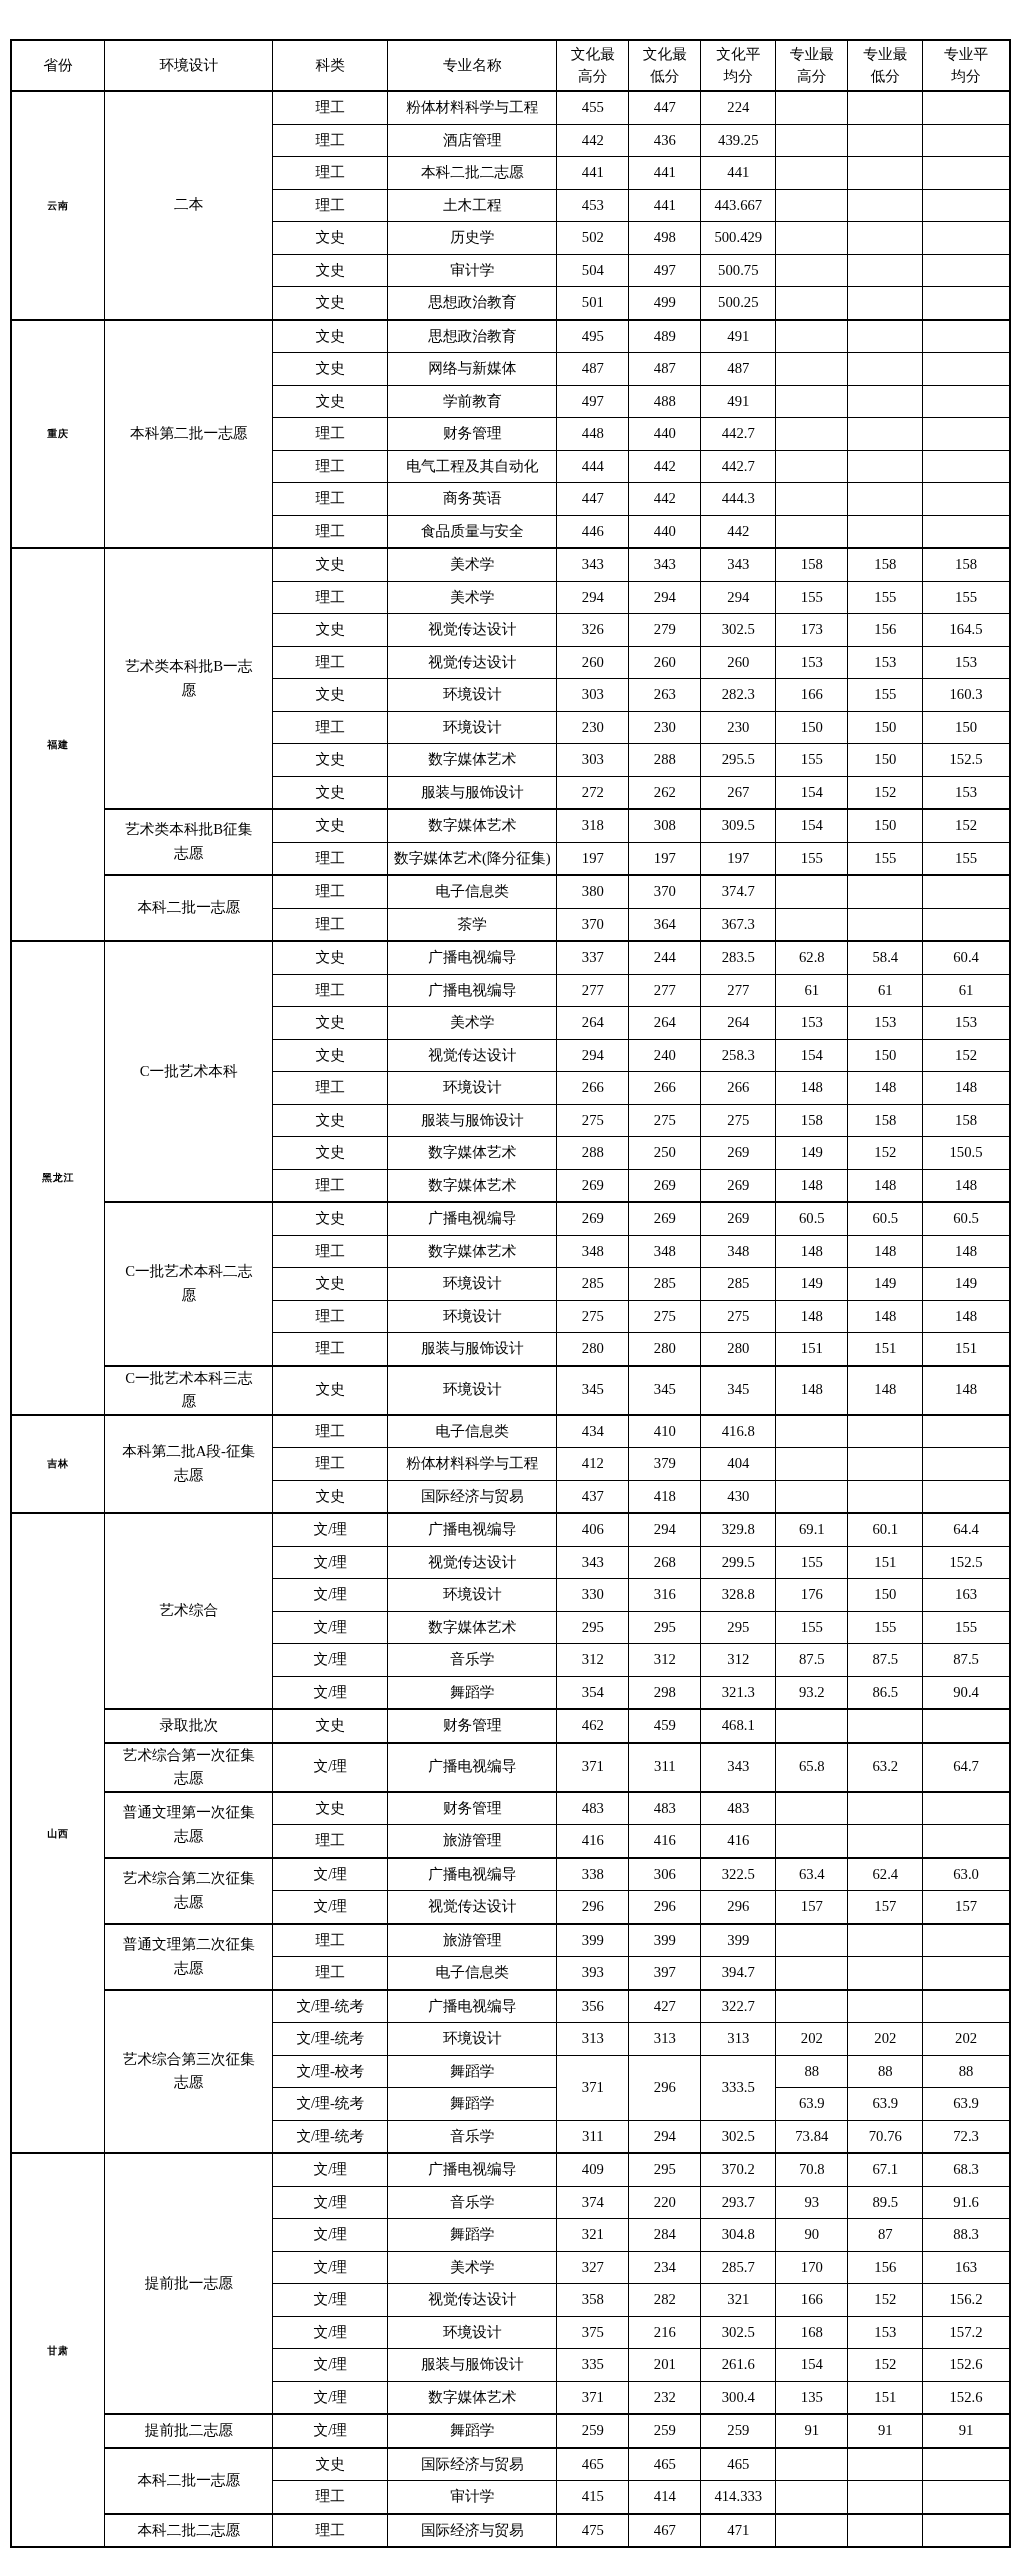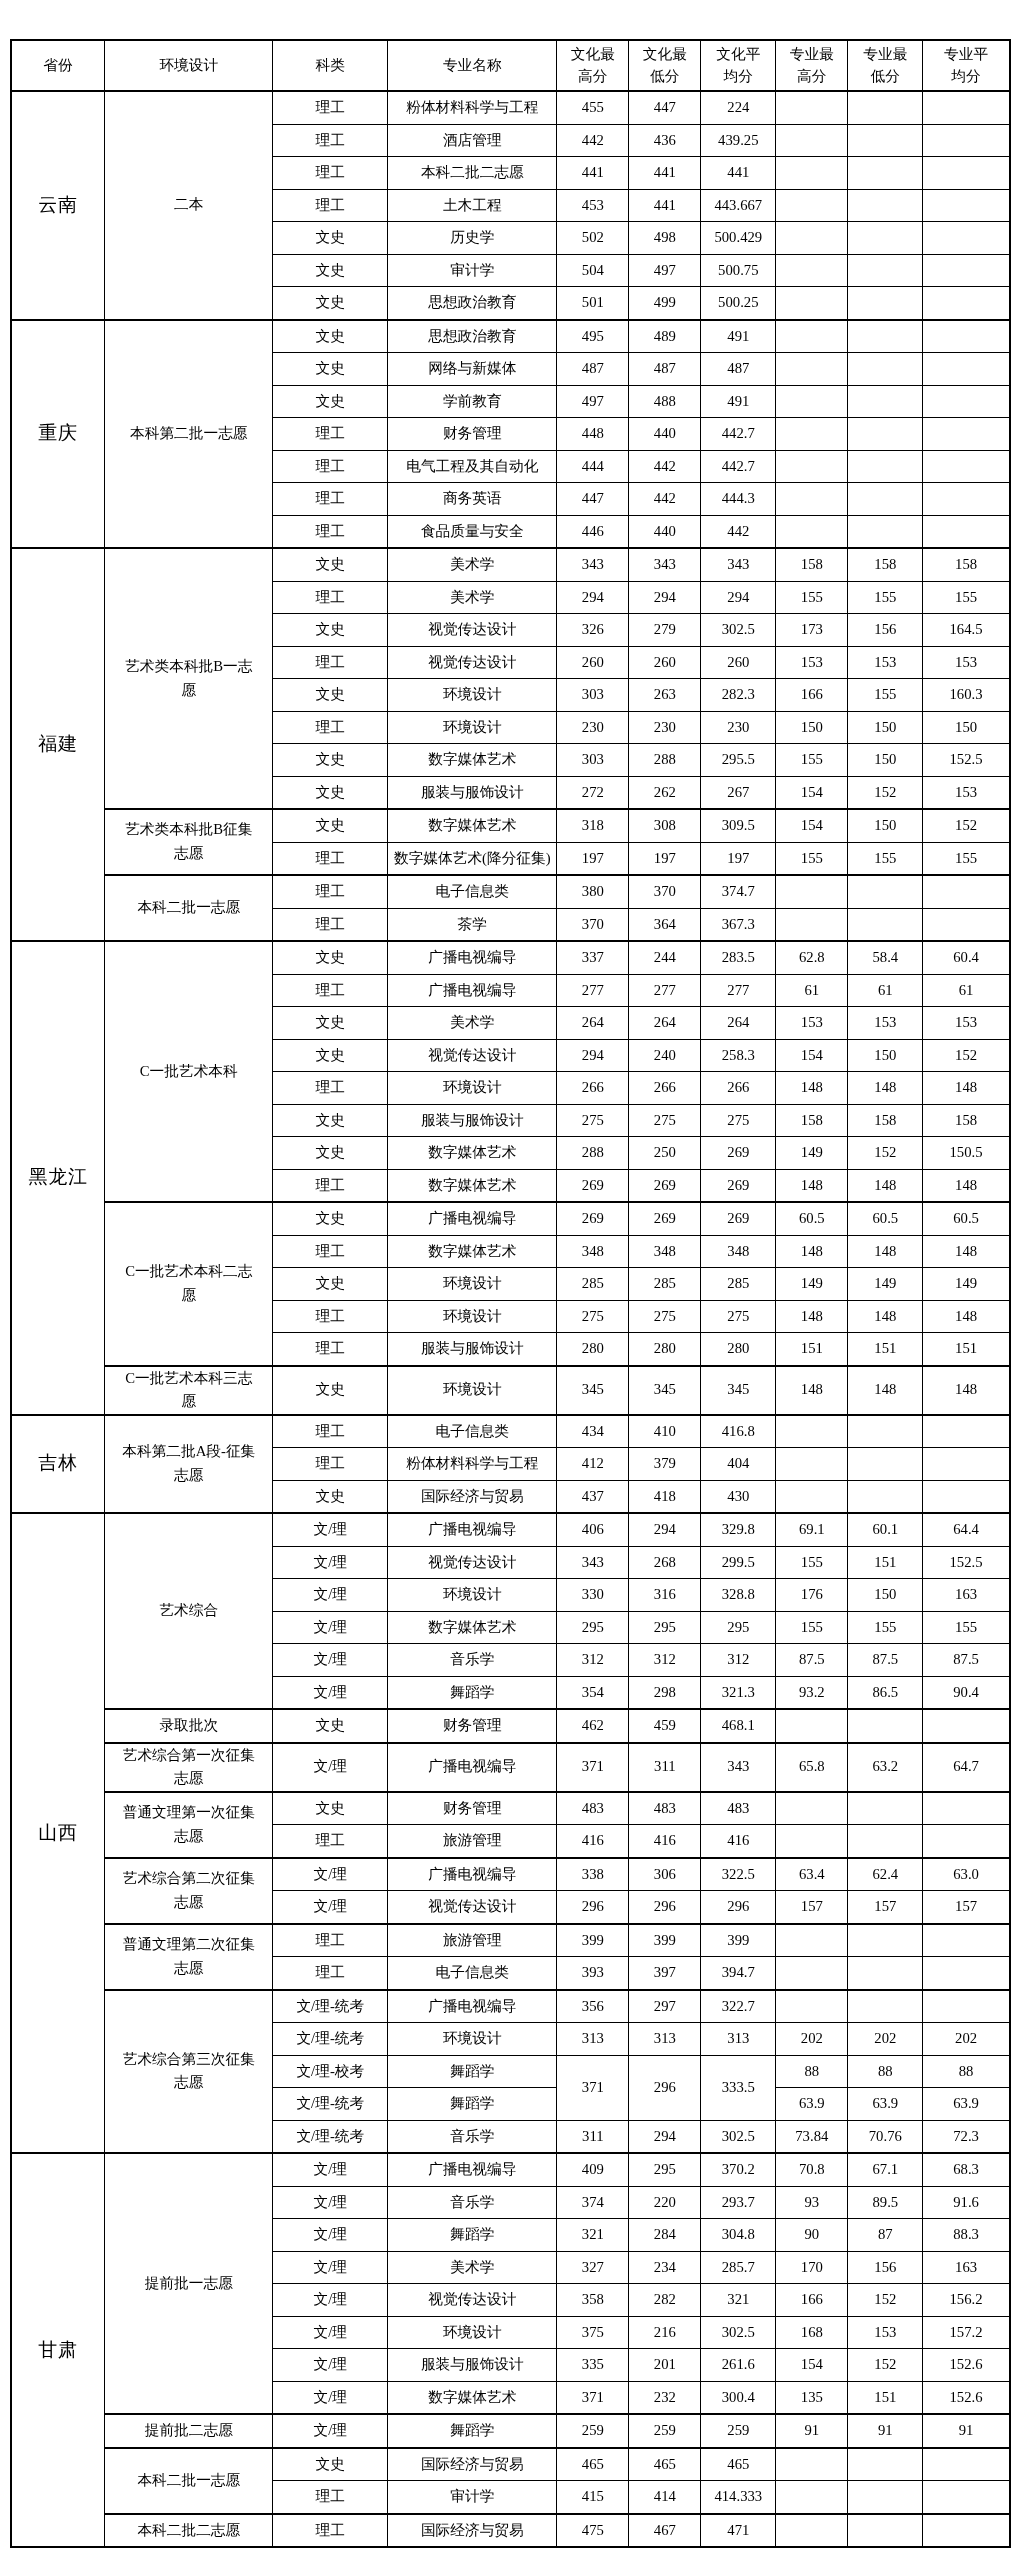--- a/index.html
+++ b/index.html
@@ -5,21 +5,21 @@
   html,body{margin:0;padding:0;background:#fff;}
   body{width:1013px;box-sizing:border-box;padding:7px 0 9.8px 9.8px;
        font-family:"Liberation Serif","DejaVu Serif",serif;color:#000;}
   table{border-collapse:collapse;table-layout:fixed;width:999px;border:2.1px solid #000;margin-top:32px;}
   th,td{border:1.4px solid #000;text-align:center;vertical-align:middle;
         padding:0 2.8px;font-size:14.7px;font-weight:normal;line-height:1.3;
         overflow:hidden;word-break:break-all;}
   thead th{height:49px;white-space:pre-line;border-bottom:2.1px solid #000;line-height:1.45;}
   tbody td{height:31.5px;}
   td.batch{padding:0 17px;line-height:1.6;}
-  td.province{font-size:19px;letter-spacing:0.7px;}
+  td.province{font-size:10px;letter-spacing:0.7px;font-weight:bold;}
   tr.province-start td{border-top:2.8px solid #000;}
   tr.batch-start td{border-top:2.1px solid #000;}
 </style>
 </head>
 <body>
 
 <table>
   <colgroup>
     <col style="width:94px">
       <col style="width:168px">
@@ -642,21 +642,21 @@
         <td>394.7</td>
         <td></td>
         <td></td>
         <td></td>
       </tr>
       <tr class="batch-start">
         <td class="batch" rowspan="5">艺术综合第三次征集志愿</td>
         <td>文/理-统考</td>
         <td>广播电视编导</td>
         <td>356</td>
-        <td>297</td>
+        <td>427</td>
         <td>322.7</td>
         <td></td>
         <td></td>
         <td></td>
       </tr>
       <tr>
         <td>文/理-统考</td>
         <td>环境设计</td>
         <td>313</td>
         <td>313</td>

